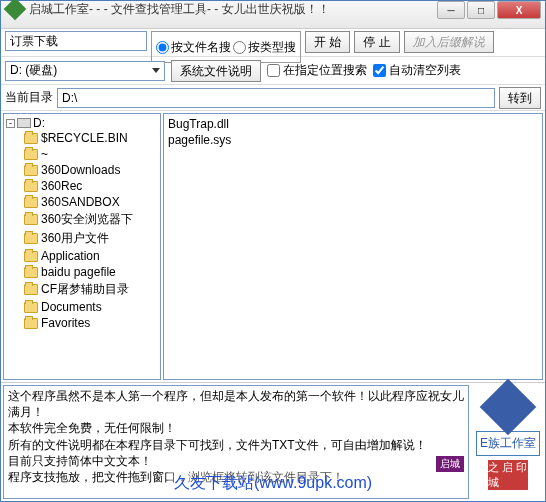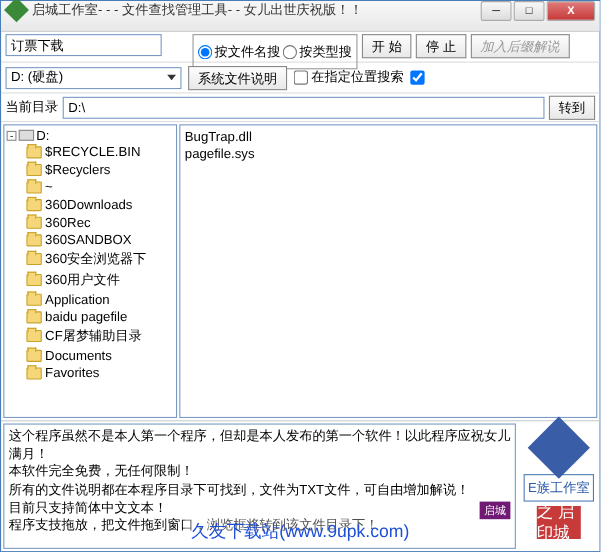--- a/index.html
+++ b/index.html
@@ -10,21 +10,21 @@
 .titlebar { height: 28px; background: linear-gradient(to bottom, #f8f8f8, #e8e8e8); display: flex; align-items: flex-start; padding: 0 4px; border-bottom: 1px solid #ccc; }
 .titlebar-icon { width: 16px; height: 16px; background: #3a8a3a; transform: rotate(45deg); margin-right: 6px; margin-left: 2px; }
 .titlebar-text { flex: 1; color: #333; }
 .win-btns { display: flex; gap: 0; }
 .win-btn { width: 28px; height: 18px; background: linear-gradient(to bottom, #f8f8f8, #ddd); border: 1px solid #aaa; border-radius: 2px; margin-left: 2px; display: flex; align-items: center; justify-content: center; font-size: 10px; cursor: pointer; }
 .win-btn.close { width: 44px; background: linear-gradient(to bottom, #e07a7a, #c73a3a); color: #fff; font-weight: bold; }
 
 .toolbar1 { height: 28px; display: flex; align-items: flex-start; padding: 2px 4px; gap: 4px; border-bottom: 1px solid #ddd; }
 .textbox { border: 1px solid #7a9ac4; padding: 2px 4px; height: 20px; background: #fff; }
 .toolbar1 .tb-input { width: 142px; }
-.radio-group { display: flex; align-items: center; gap: 2px; border: 1px solid #999; padding: 1px 4px; height: 32px; margin-left: 24px; }
+.radio-group { display: flex; align-items: center; gap: 2px; border: 1px solid #999; padding: 1px 4px; height: 32px; }
 .radio-opt { display: flex; align-items: center; gap: 2px; }
 .btn { border: 1px solid #888; background: linear-gradient(to bottom, #fdfdfd, #e8e8e8); padding: 2px 8px; height: 22px; cursor: pointer; }
 .btn.disabled { color: #999; font-style: italic; }
 
 .toolbar2 { height: 28px; display: flex; align-items: center; padding: 2px 4px; gap: 6px; border-bottom: 1px solid #ddd; }
 .combo { border: 1px solid #7a9ac4; height: 20px; background: #fff; display: flex; align-items: center; padding: 0 4px; position: relative; }
 .combo-arrow { border-left: 4px solid transparent; border-right: 4px solid transparent; border-top: 5px solid #333; margin-left: auto; }
 .toolbar2 .drive-combo { width: 160px; }
 .chk { display: flex; align-items: center; gap: 3px; }
 .chk input { width: 13px; height: 13px; }
@@ -43,21 +43,21 @@
 .exp { width: 9px; height: 9px; border: 1px solid #888; display: inline-flex; align-items: center; justify-content: center; font-size: 9px; line-height: 7px; background: #fff; cursor: pointer; }
 
 .file-panel { flex: 1; border: 1px solid #7a9ac4; background: #fff; margin: 2px 2px 2px 0; padding: 2px 4px; overflow: auto; }
 .file-line { padding: 1px 0; cursor: pointer; }
 
 .bottom { display: flex; height: 118px; }
 .desc-panel { flex: 1; border: 1px solid #7a9ac4; background: #fff; margin: 2px; padding: 2px 4px; overflow: auto; line-height: 1.35; }
 .side-panel { width: 74px; display: flex; flex-direction: column; align-items: center; gap: 4px; padding: 4px 2px; }
 .logo-blue { width: 40px; height: 40px; background: #3a5da8; transform: rotate(45deg); }
 .side-btn { width: 64px; border: 1px solid #4a7ebb; background: #fff; color: #2a5aa8; padding: 3px 0; text-align: center; cursor: pointer; }
-.logo-red { width: 40px; height: 30px; background: #c73a3a; color: #fff; display: flex; align-items: center; justify-content: center; font-size: 15px; }
+.logo-red { width: 40px; height: 30px; background: #c73a3a; color: #fff; display: flex; align-items: center; justify-content: center; font-size: 11px; }
 
 .watermark { position: absolute; bottom: 6px; left: 50%; transform: translateX(-50%); font-size: 16px; color: #1d4ed8; background: rgba(255,255,255,0.3); padding: 2px 6px; pointer-events: none; }
 .badge-overlay { position: absolute; right: 82px; bottom: 30px; background: #701a75; color: #fff; font-size: 10px; padding: 1px 4px; pointer-events: none; }
 
 ::-webkit-scrollbar { width: 16px; height: 16px; }
 ::-webkit-scrollbar-track { background: #f0f0f0; border: 1px solid #ccc; }
 ::-webkit-scrollbar-thumb { background: #cdcdcd; border: 1px solid #aaa; }
 ::-webkit-scrollbar-button { background: #e8e8e8; border: 1px solid #aaa; height: 16px; }
 </style>
 </head>
@@ -97,20 +97,21 @@
       <span>D: (硬盘)</span>
       <span class="combo-arrow"></span>
     </div>
     <button class="btn">系统文件说明</button>
     <label class="chk">
         <input type="checkbox" style="">
         <span>在指定位置搜索</span>
       </label>
     <label class="chk">
         <input type="checkbox" checked="" style="">
+        <span>自动清空列表</span>
       </label>
   </div>
 
   <div class="toolbar3">
     <span>当前目录</span>
     <input class="textbox path-input" value="D:\" style="">
     <button class="btn">转到</button>
   </div>
 
   <div class="main">
@@ -121,24 +122,20 @@
           <span class="drive-icon"></span>
           <span>D:</span>
         </div>
         <div id="tree-items">
             <div class="tree-item">
               <span class="folder-icon"></span>
               <span>$RECYCLE.BIN</span>
             </div>
             <div class="tree-item">
               <span class="folder-icon"></span>
-              <span>$Recyclers</span>
-            </div>
-            <div class="tree-item">
-              <span class="folder-icon"></span>
               <span>~</span>
             </div>
             <div class="tree-item">
               <span class="folder-icon"></span>
               <span>360Downloads</span>
             </div>
             <div class="tree-item">
               <span class="folder-icon"></span>
               <span>360Rec</span>
             </div>

